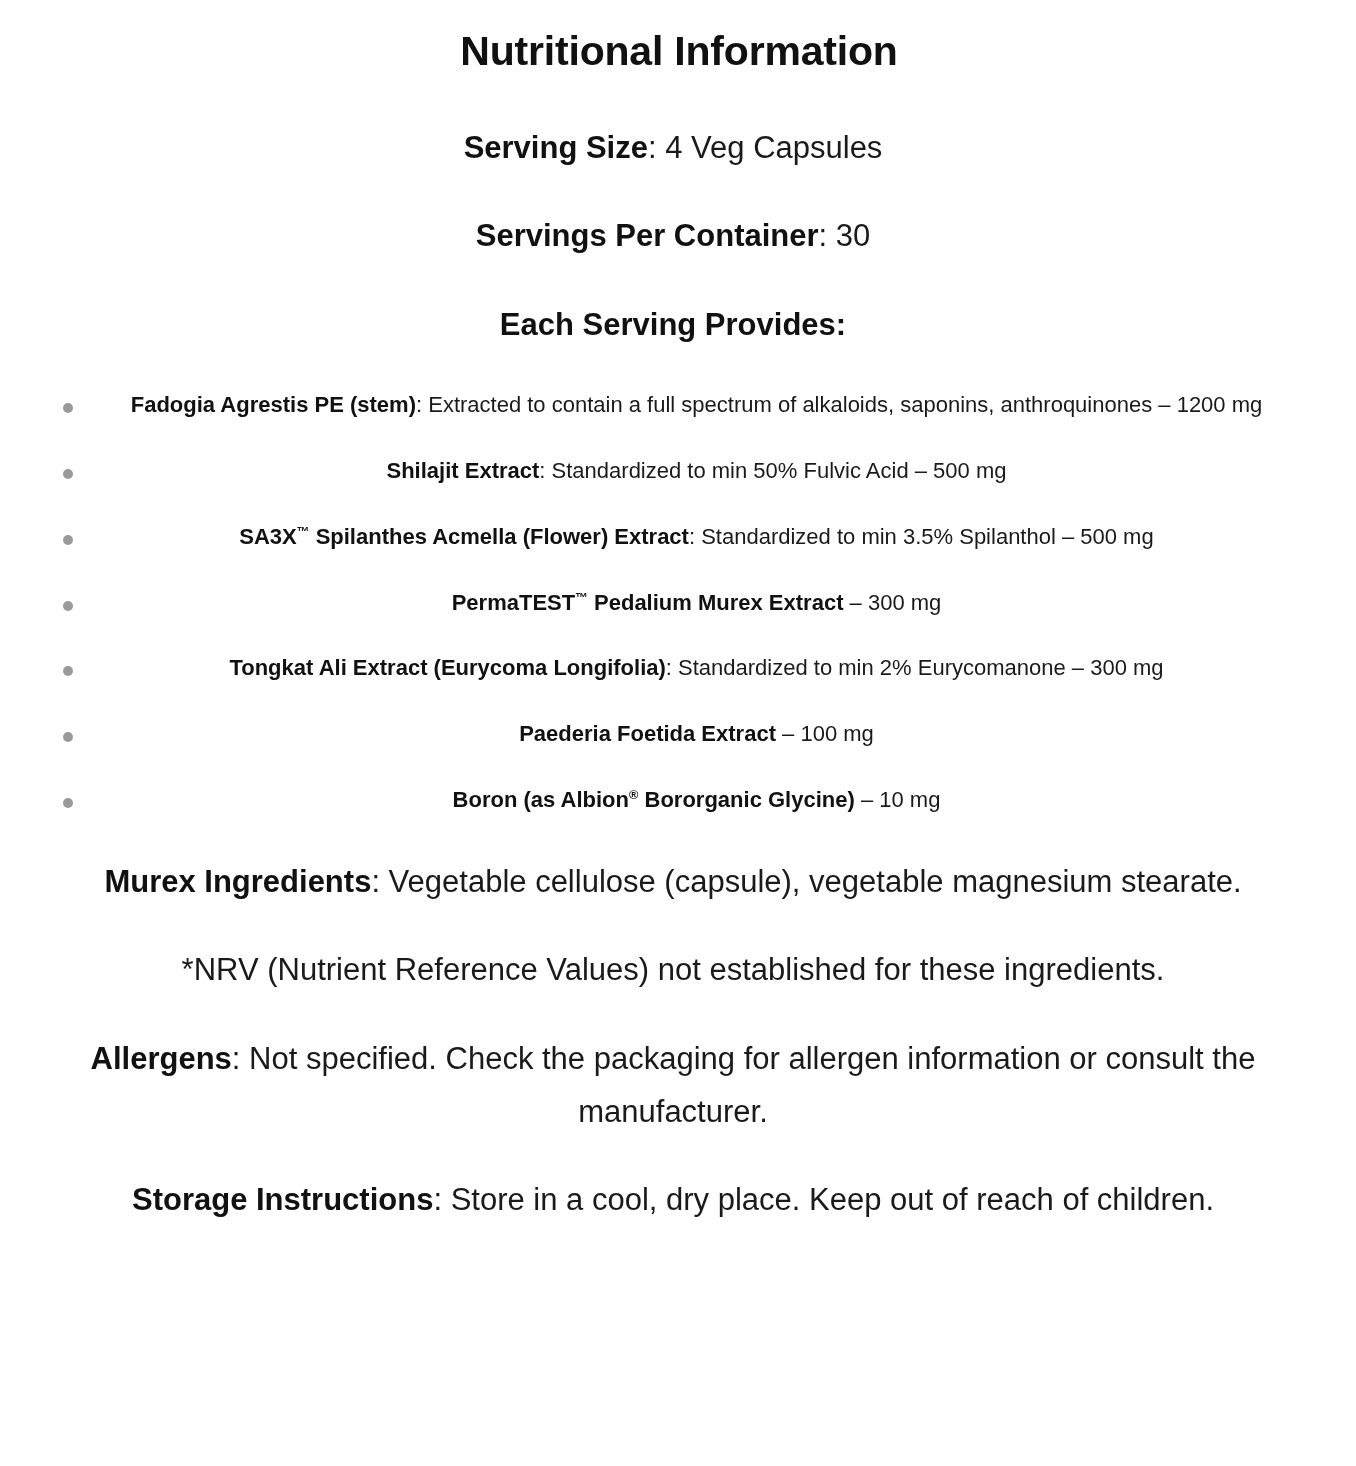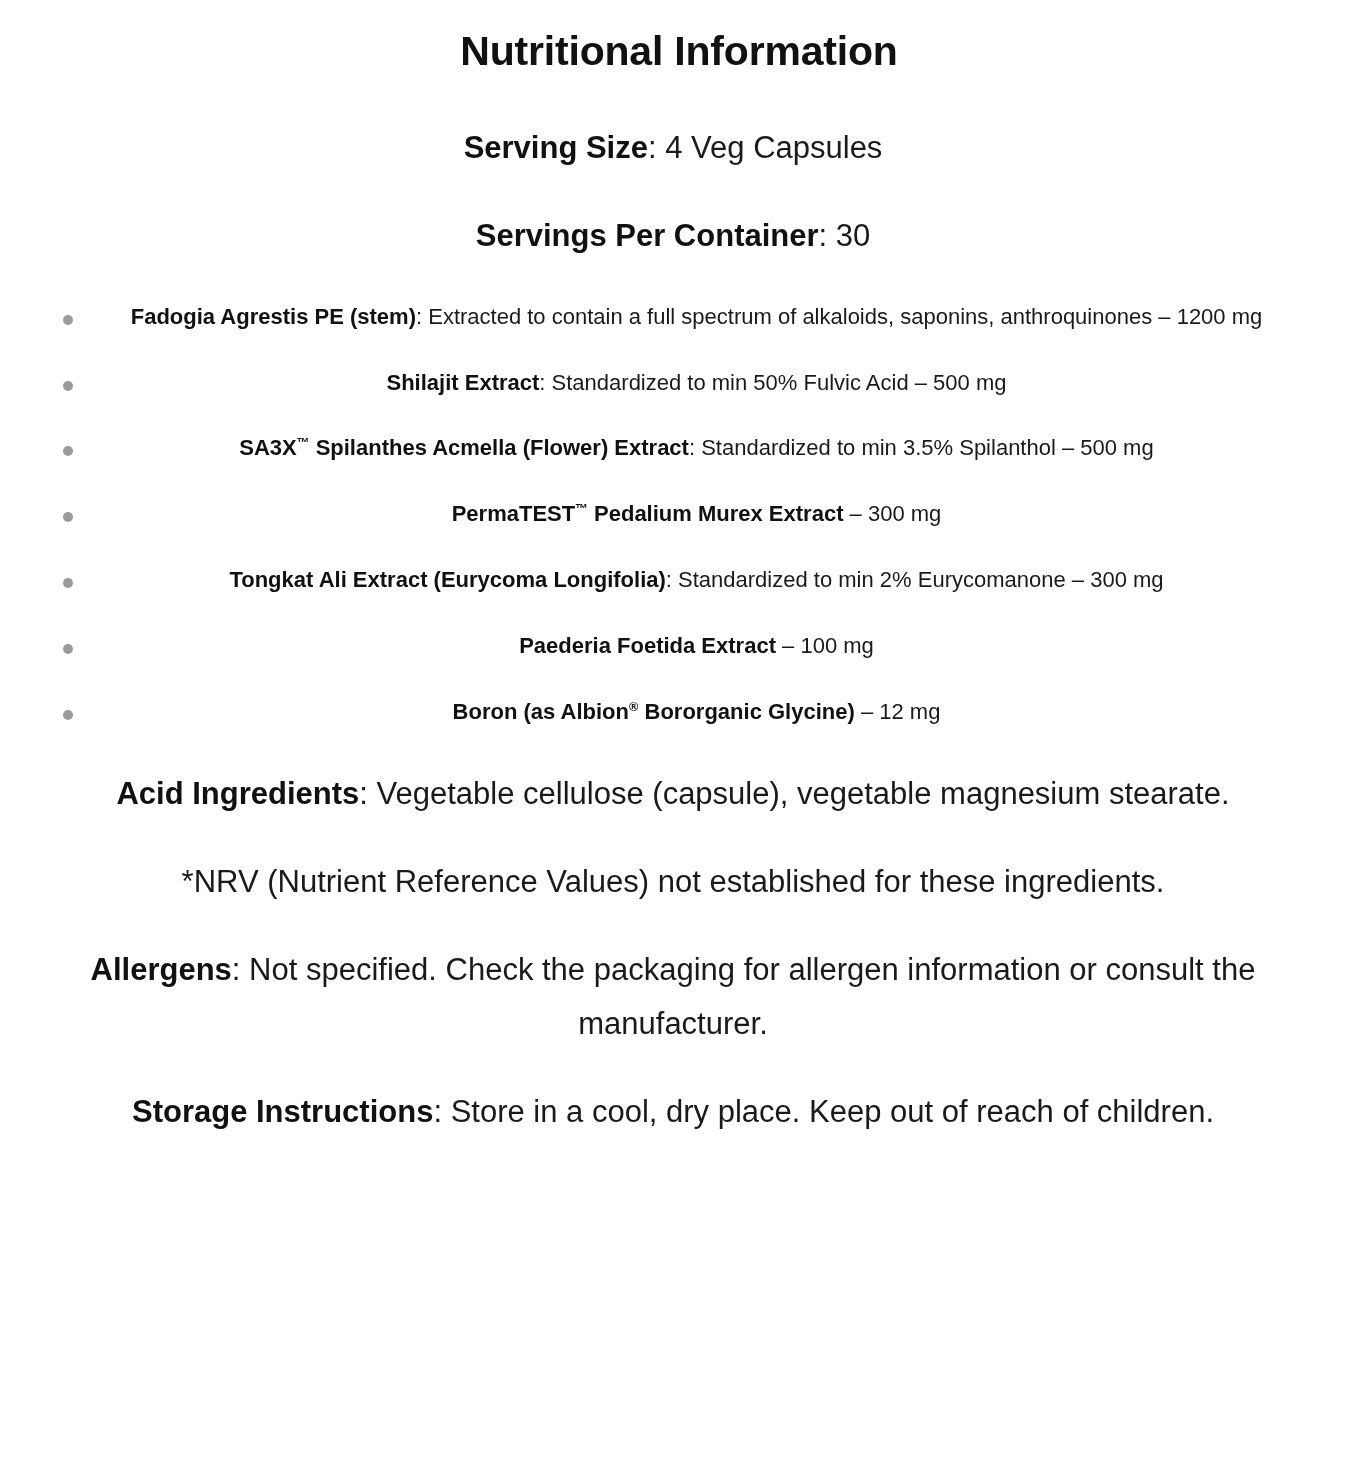--- a/index.html
+++ b/index.html
@@ -91,20 +91,23 @@
   <h1 class="page-title">Nutritional Information</h1>
 
   <p class="para">
     <span class="lead">Serving Size</span><span>: </span><span>4 Veg Capsules</span>
   </p>
 
   <p class="para">
     <span class="lead">Servings Per Container</span><span>: </span><span>30</span>
   </p>
 
+  <p class="para">
+    <span class="lead">Each Serving Provides:</span>
+  </p>
 
   <ul class="ing-list">
 
     <li class="ing-item">
       <span class="bullet-dot"></span>
       <span class="ing-name">Fadogia Agrestis PE (stem)</span><span>: </span><span>Extracted to contain a full spectrum of alkaloids, saponins, anthroquinones – 1200 mg</span>
     </li>
 
     <li class="ing-item">
       <span class="bullet-dot"></span>
@@ -126,29 +129,29 @@
       <span class="ing-name">Tongkat Ali Extract (Eurycoma Longifolia)</span><span>: </span><span>Standardized to min 2% Eurycomanone – 300 mg</span>
     </li>
 
     <li class="ing-item">
       <span class="bullet-dot"></span>
       <span class="ing-name">Paederia Foetida Extract</span><span></span><span> – 100 mg</span>
     </li>
 
     <li class="ing-item">
       <span class="bullet-dot"></span>
-      <span class="ing-name"><span>Boron (as Albion</span><sup class="tm">®</sup><span> Bororganic Glycine)</span></span><span></span><span> – 12 mg</span>
+      <span class="ing-name"><span>Boron (as Albion</span><sup class="tm">®</sup><span> Bororganic Glycine)</span></span><span></span><span> – 10 mg</span>
     </li>
 
   </ul>
 
   <div class="block-gap-lg"></div>
 
   <p class="para">
-    <span class="lead">Acid Ingredients</span><span>: </span><span>Vegetable cellulose (capsule), vegetable magnesium stearate.</span>
+    <span class="lead">Murex Ingredients</span><span>: </span><span>Vegetable cellulose (capsule), vegetable magnesium stearate.</span>
   </p>
 
   <p class="para">*NRV (Nutrient Reference Values) not established for these ingredients.</p>
 
   <p class="para">
     <span class="lead">Allergens</span><span>: </span><span>Not specified. Check the packaging for allergen information or consult the manufacturer.</span>
   </p>
 
   <p class="para">
     <span class="lead">Storage Instructions</span><span>: </span><span>Store in a cool, dry place. Keep out of reach of children.</span>

